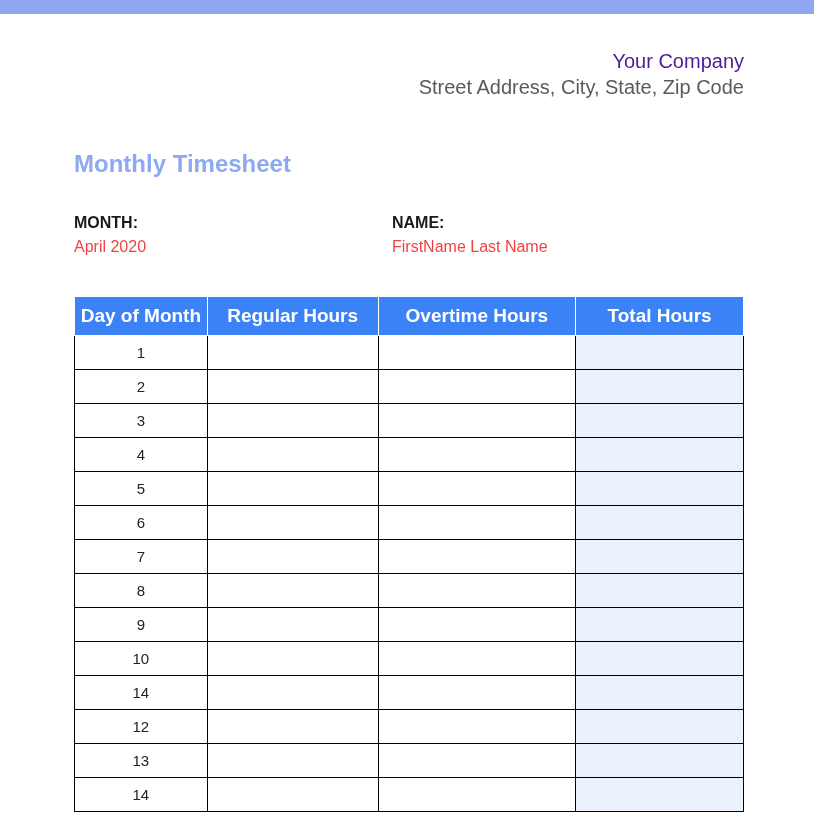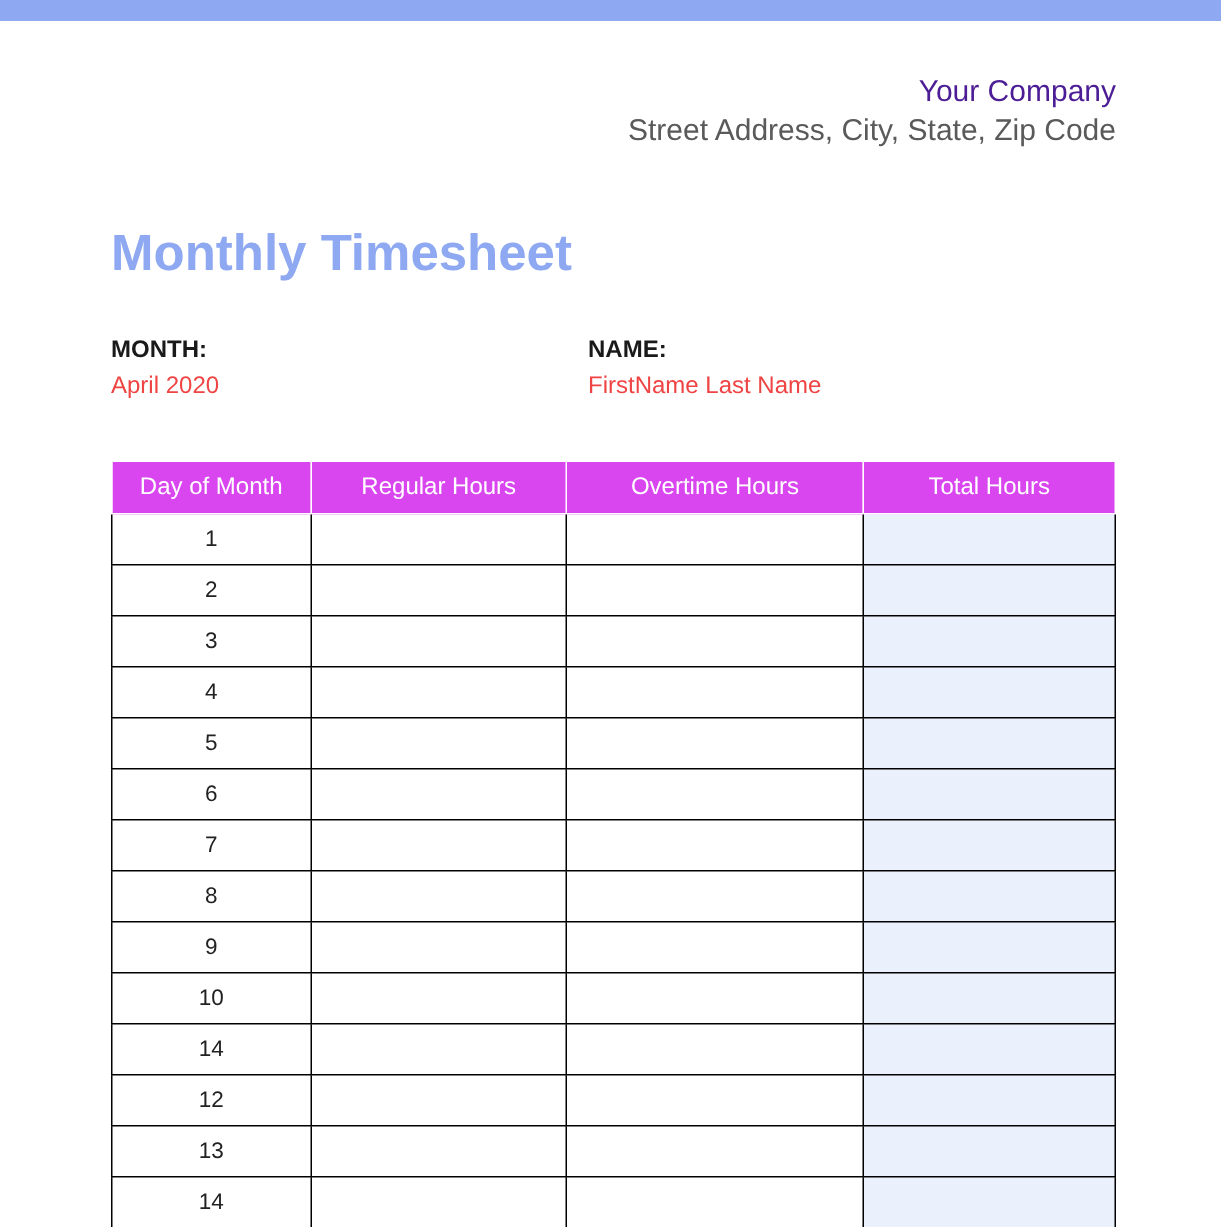--- a/index.html
+++ b/index.html
@@ -31,21 +31,21 @@
       color: #4c1d95;
       line-height: 1.3;
     }
     .company-address {
       font-size: 20px;
       color: #5a5a5a;
       line-height: 1.3;
     }
     .title {
       margin-top: 50px;
-      font-size: 34px;
+      font-size: 24px;
       font-weight: 700;
       color: #8ea9f2;
     }
     .meta {
       margin-top: 36px;
       display: flex;
       align-items: center;
     }
     .meta-col {
       width: 318px;
@@ -59,24 +59,24 @@
       margin-top: 6px;
       font-size: 16px;
       color: #ef4444;
     }
     .table {
       margin-top: 40px;
       width: 670px;
       border-collapse: collapse;
     }
     .table th {
-      background: #d946ef;
+      background: #3b82f6;
       color: #fff;
-      font-size: 16px;
-      font-weight: 400;
+      font-size: 19px;
+      font-weight: 700;
       padding: 8px 4px;
       border: 1px solid #fff;
     }
     .table th:nth-child(1) { width: 138px; }
     .table th:nth-child(2) { width: 178px; }
     .table th:nth-child(3) { width: 206px; }
     .table th:nth-child(4) { width: 176px; }
     .table td {
       border: 1px solid #000;
       height: 34px;

